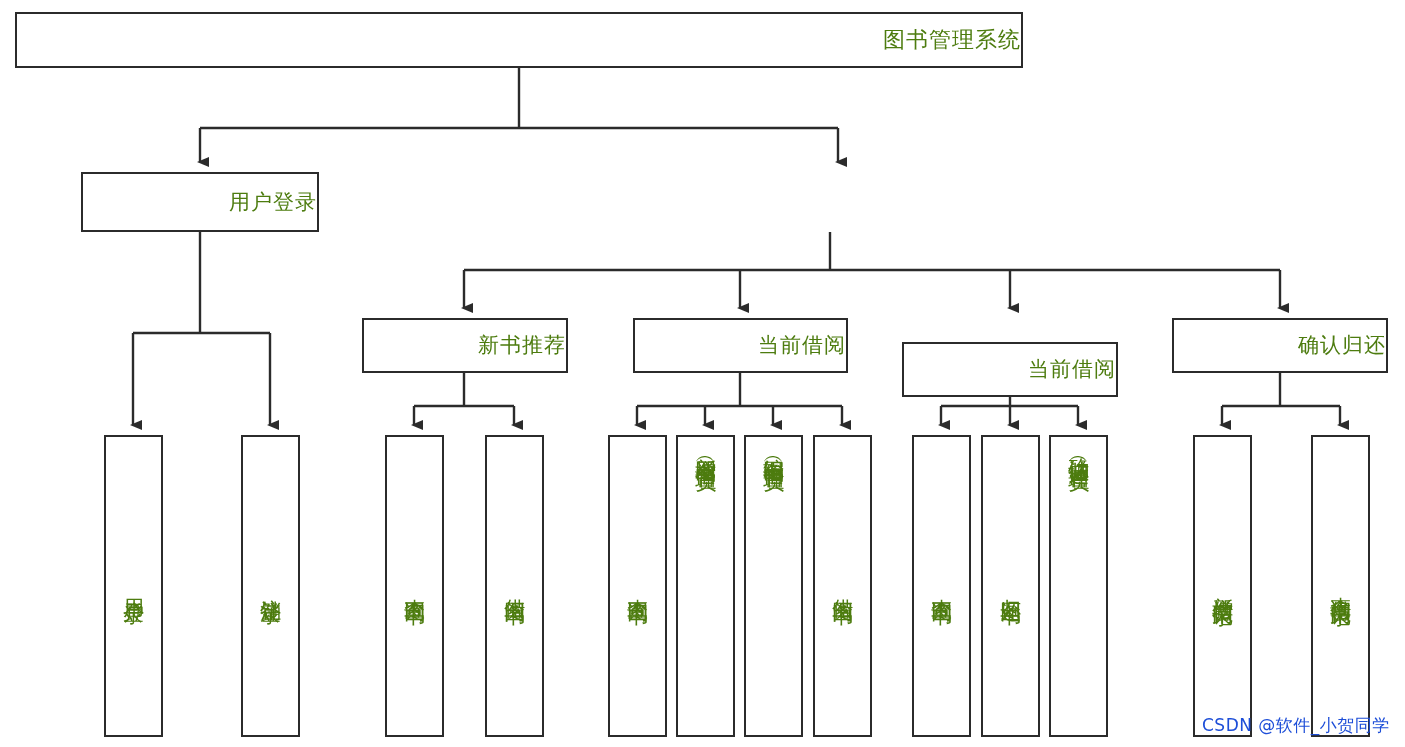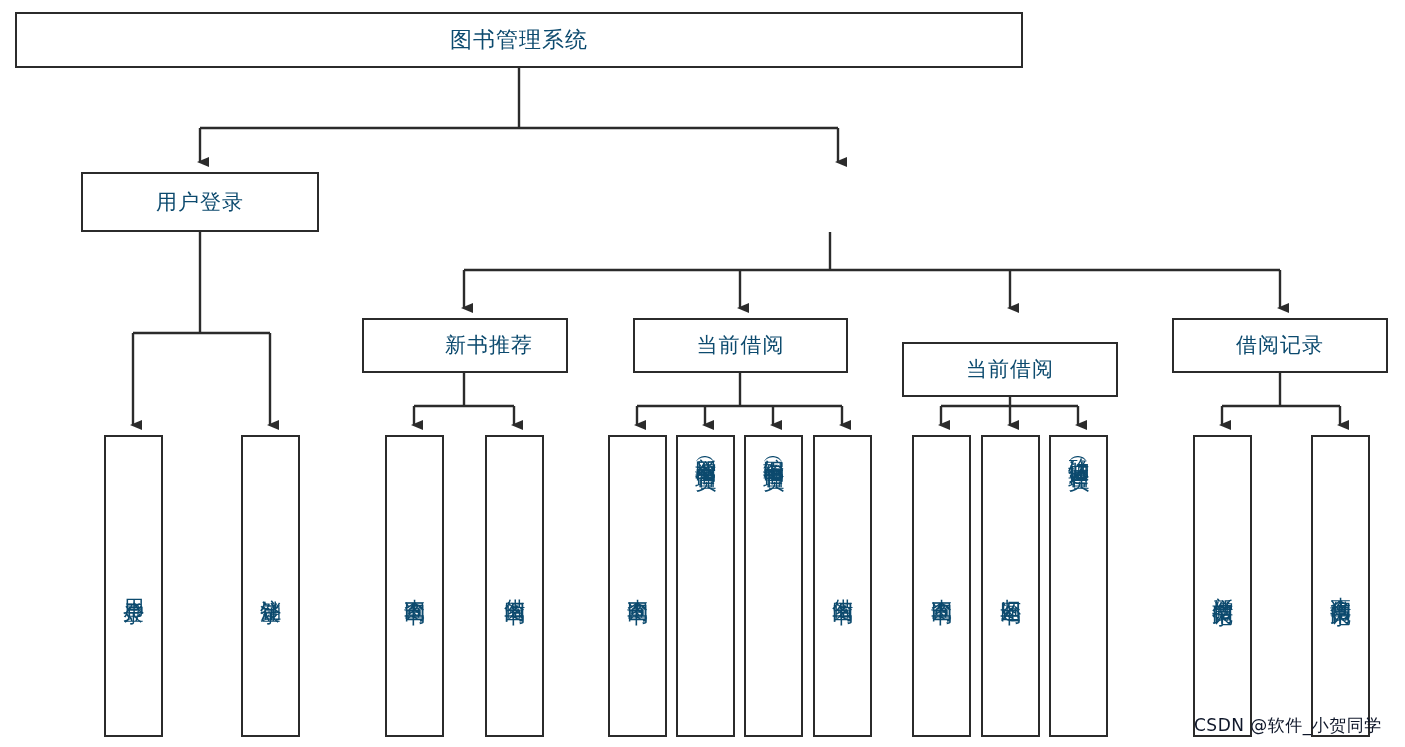--- a/index.html
+++ b/index.html
@@ -26,22 +26,22 @@
     height: 747px;
     pointer-events: none;
   }
   .node {
     position: absolute;
     box-sizing: border-box;
     border: 2px solid #2b2b2b;
     background: #ffffff;
     display: flex;
     align-items: center;
-    justify-content: center;
-    color: #0c4a6e;
+    justify-content: flex-end;
+    color: #4d7c0f;
   }
   .node .label {
     display: block;
     text-align: center;
     line-height: 1.0;
   }
   
   .node.horiz .label {
     font-size: 21px;
     letter-spacing: 1px;
@@ -65,24 +65,25 @@
     white-space: nowrap;
     margin: 0 auto;
   }
   .node.vert.mid {
     align-items: center;
     padding-top: 0;
   }
   .watermark {
     position: absolute;
     font-size: 17px;
-    color: #0f172a;
+    color: #1d4ed8;
     white-space: nowrap;
     letter-spacing: 0.5px;
     font-family: "DejaVu Sans", "Liberation Sans", sans-serif;
+    padding-left: 8px;
   }
 </style>
 </head>
 <body>
 
 <div id="diagram-root">
 
   <svg class="connectors" viewBox="0 0 1405 747">
     <defs>
       <marker id="arrow" markerWidth="12" markerHeight="12" refX="5" refY="9" orient="auto" markerUnits="userSpaceOnUse">
@@ -144,21 +145,21 @@
   <div class="node horiz" style="left:362px; top:318px; width:206px; height:55px;padding-left:48px;">
     <span class="label">新书推荐</span>
   </div>
   <div class="node horiz" style="left:633px; top:318px; width:215px; height:55px;">
     <span class="label">当前借阅</span>
   </div>
   <div class="node horiz" style="left:902px; top:318px; width:216px; height:55px;margin-top:24px;">
     <span class="label">当前借阅</span>
   </div>
   <div class="node horiz" style="left:1172px; top:318px; width:216px; height:55px;">
-    <span class="label">借阅记录</span>
+    <span class="label">确认归还</span>
   </div>
 
   <div class="node vert mid" style="left:104px; top:435px; width:59px; height:302px;">
     <span class="label">用户登录</span>
   </div>
   <div class="node vert mid" style="left:241px; top:435px; width:59px; height:302px;">
     <span class="label">注销登录</span>
   </div>
 
   <div class="node vert mid" style="left:385px; top:435px; width:59px; height:302px;">

